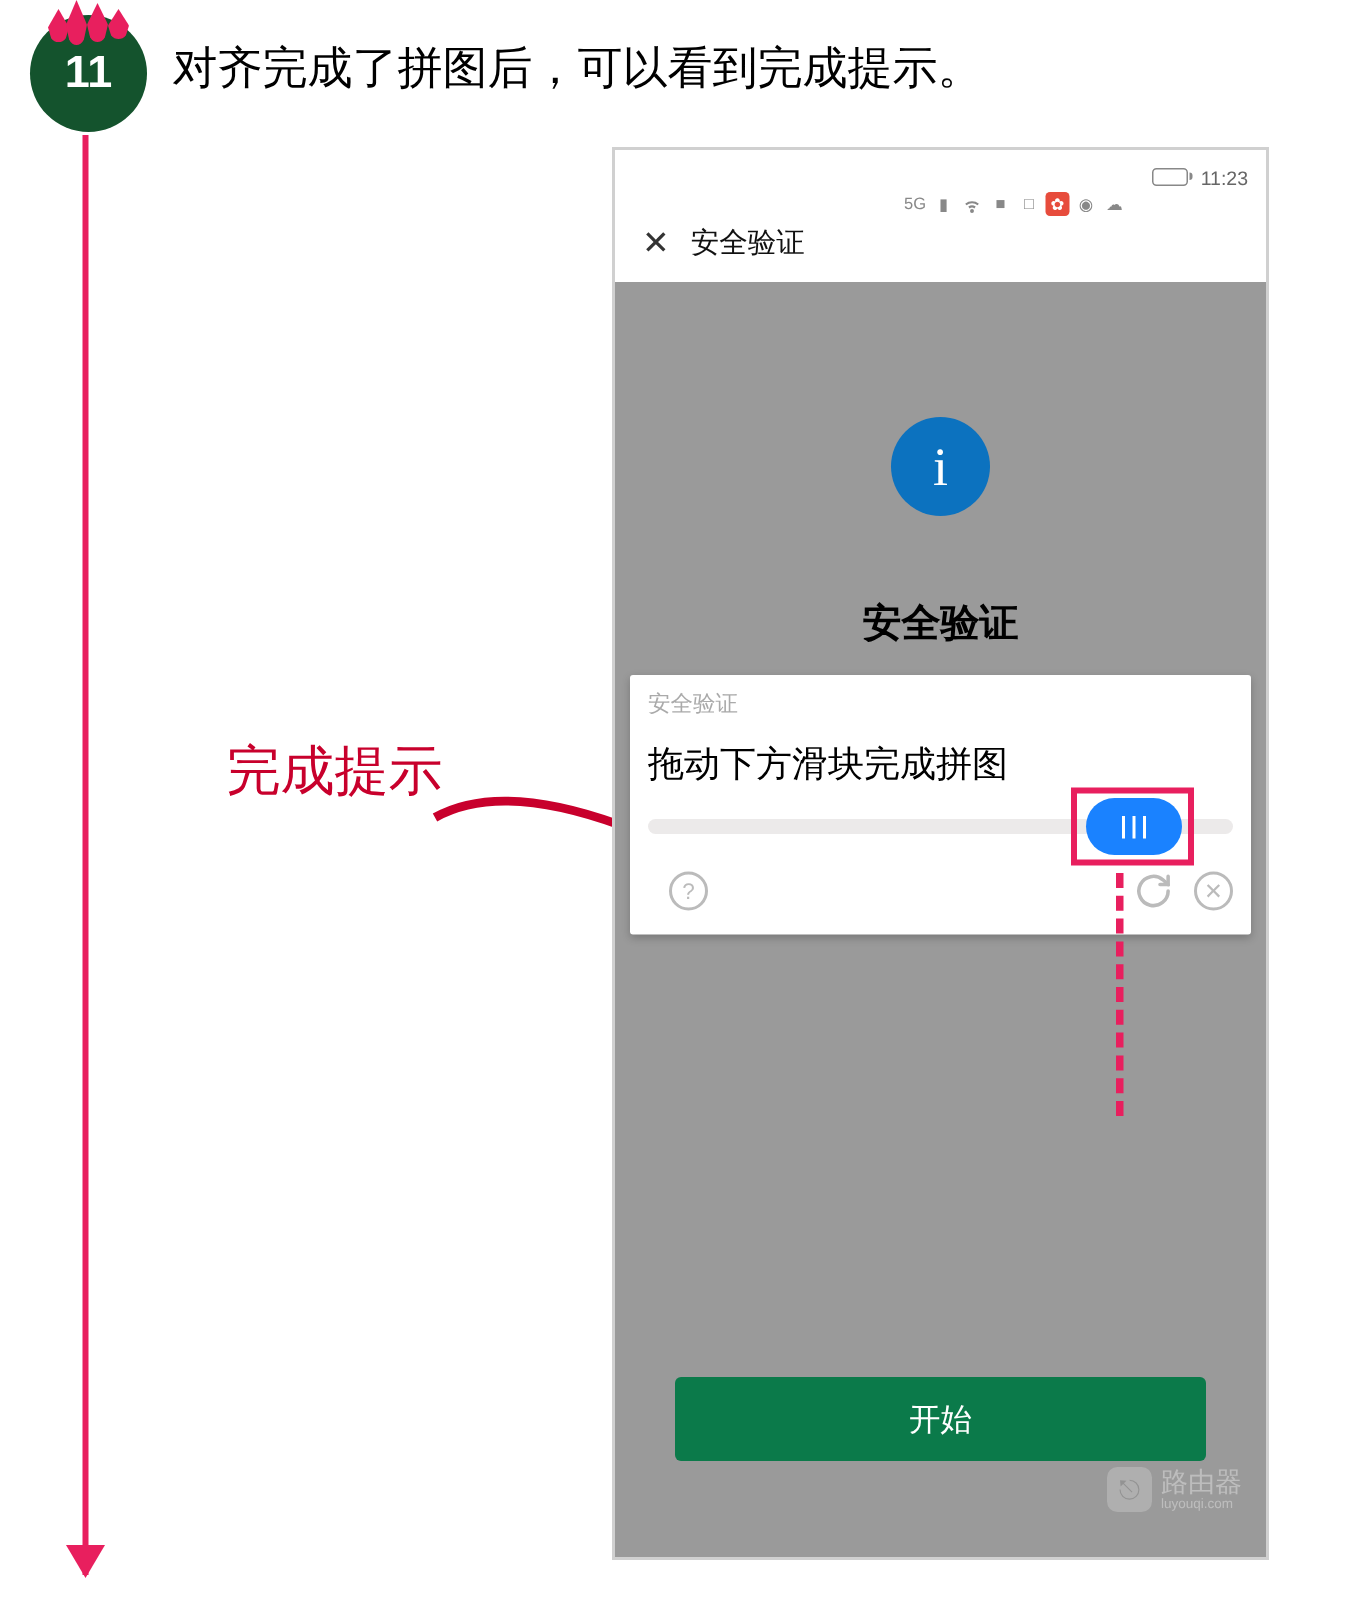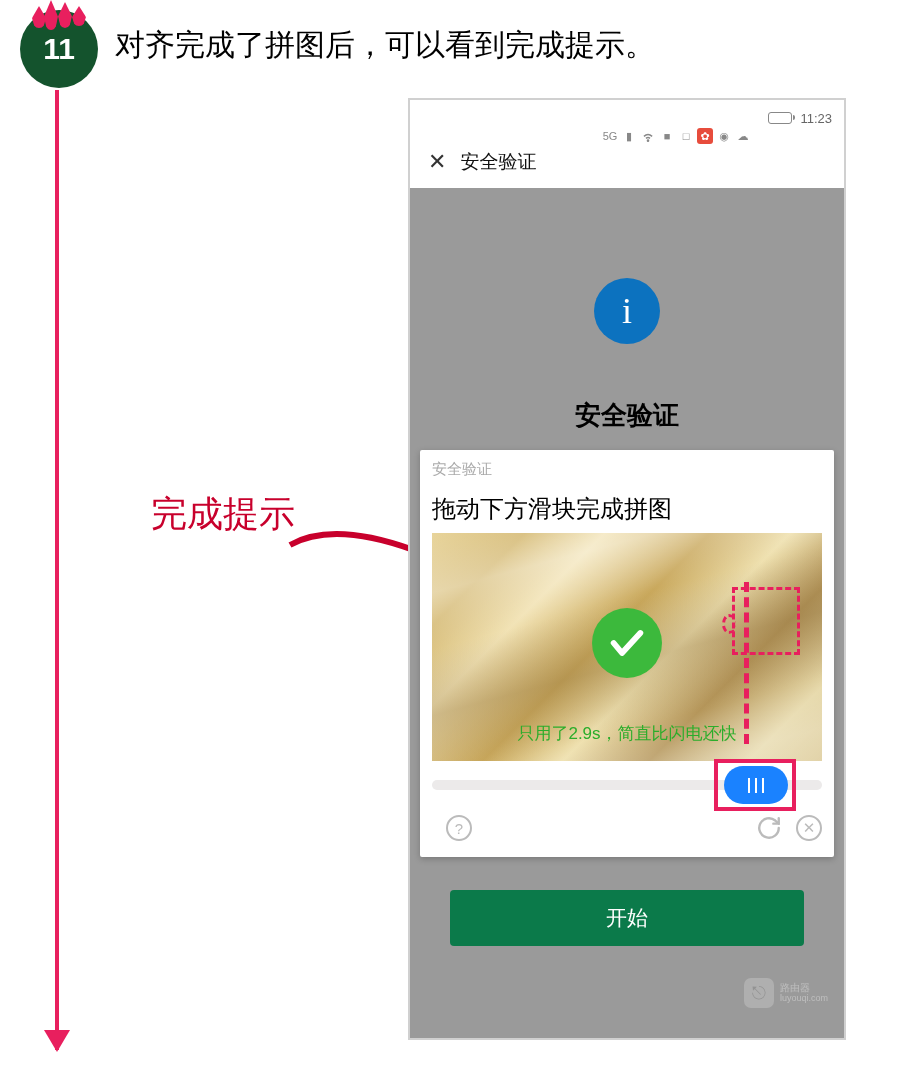--- a/index.html
+++ b/index.html
@@ -320,21 +320,21 @@
       cursor: pointer;
       color: #bbb;
     }
     .refresh-ic {
       width: 26px; height: 26px; margin-left:14px; cursor:pointer;
     }
     
     
     .start-btn {
       position: absolute;
-      bottom: 92px;
+      bottom: 64px;
       left: 40px;
       right: 40px;
       height: 56px;
       background: #0b7a4a;
       color: #fff;
       border-radius: 4px;
       display: flex;
       align-items: center;
       justify-content: center;
       font-size: 21px;
@@ -348,21 +348,21 @@
       right: 16px;
       display: flex;
       align-items: center;
       gap: 6px;
       opacity: .35;
       color: #fff;
     }
     .wm-ico {
       width: 30px; height:30px; border-radius: 7px; background: rgba(255,255,255,.6); display:flex; align-items:center; justify-content:center; color:#888; font-size:18px;
     }
-    .wm-txt { font-size: 10px; line-height:1;}
+    .wm-txt { font-size: 18px; line-height:1;}
     .wm-sub { font-size: 9px; color:#fff;}
   </style>
 </head>
 <body>
 
 <div class="step-badge">
   <span class="flame-tab ft-1"></span>
   <span class="flame-tab ft-2"></span>
   <span class="flame-tab ft-3"></span>
   <span class="flame-tab ft-4"></span>
@@ -415,32 +415,20 @@
   <div class="content-area">
     <div class="info-circle">
       <span>i</span>
     </div>
     <div class="sec-title">安全验证</div>
 
     <div class="captcha-card">
       <div class="cap-small">安全验证</div>
       <div class="cap-instr">拖动下方滑块完成拼图</div>
 
-      <div class="puzzle-img">
-        <div class="dune-shade"></div>
-        <div class="check-circle">
-          <svg viewBox="0 0 24 24" fill="none" stroke="#fff" stroke-width="3.5" stroke-linecap="round" stroke-linejoin="round">
-              <polyline points="4 12 9 18 20 6"></polyline>
-            </svg>
-        </div>
-        <div class="success-text">只用了2.9s，简直比闪电还快</div>
-        <div class="puzzle-slot">
-          <span class="puzzle-nub pn-left"></span>
-        </div>
-      </div>
 
       <div class="slider-row">
         <div class="slider-track"></div>
         <div class="slider-handle">
           <span></span>
             <span></span>
             <span></span>
         </div>
         <div class="slider-highlight"></div>
       </div>

